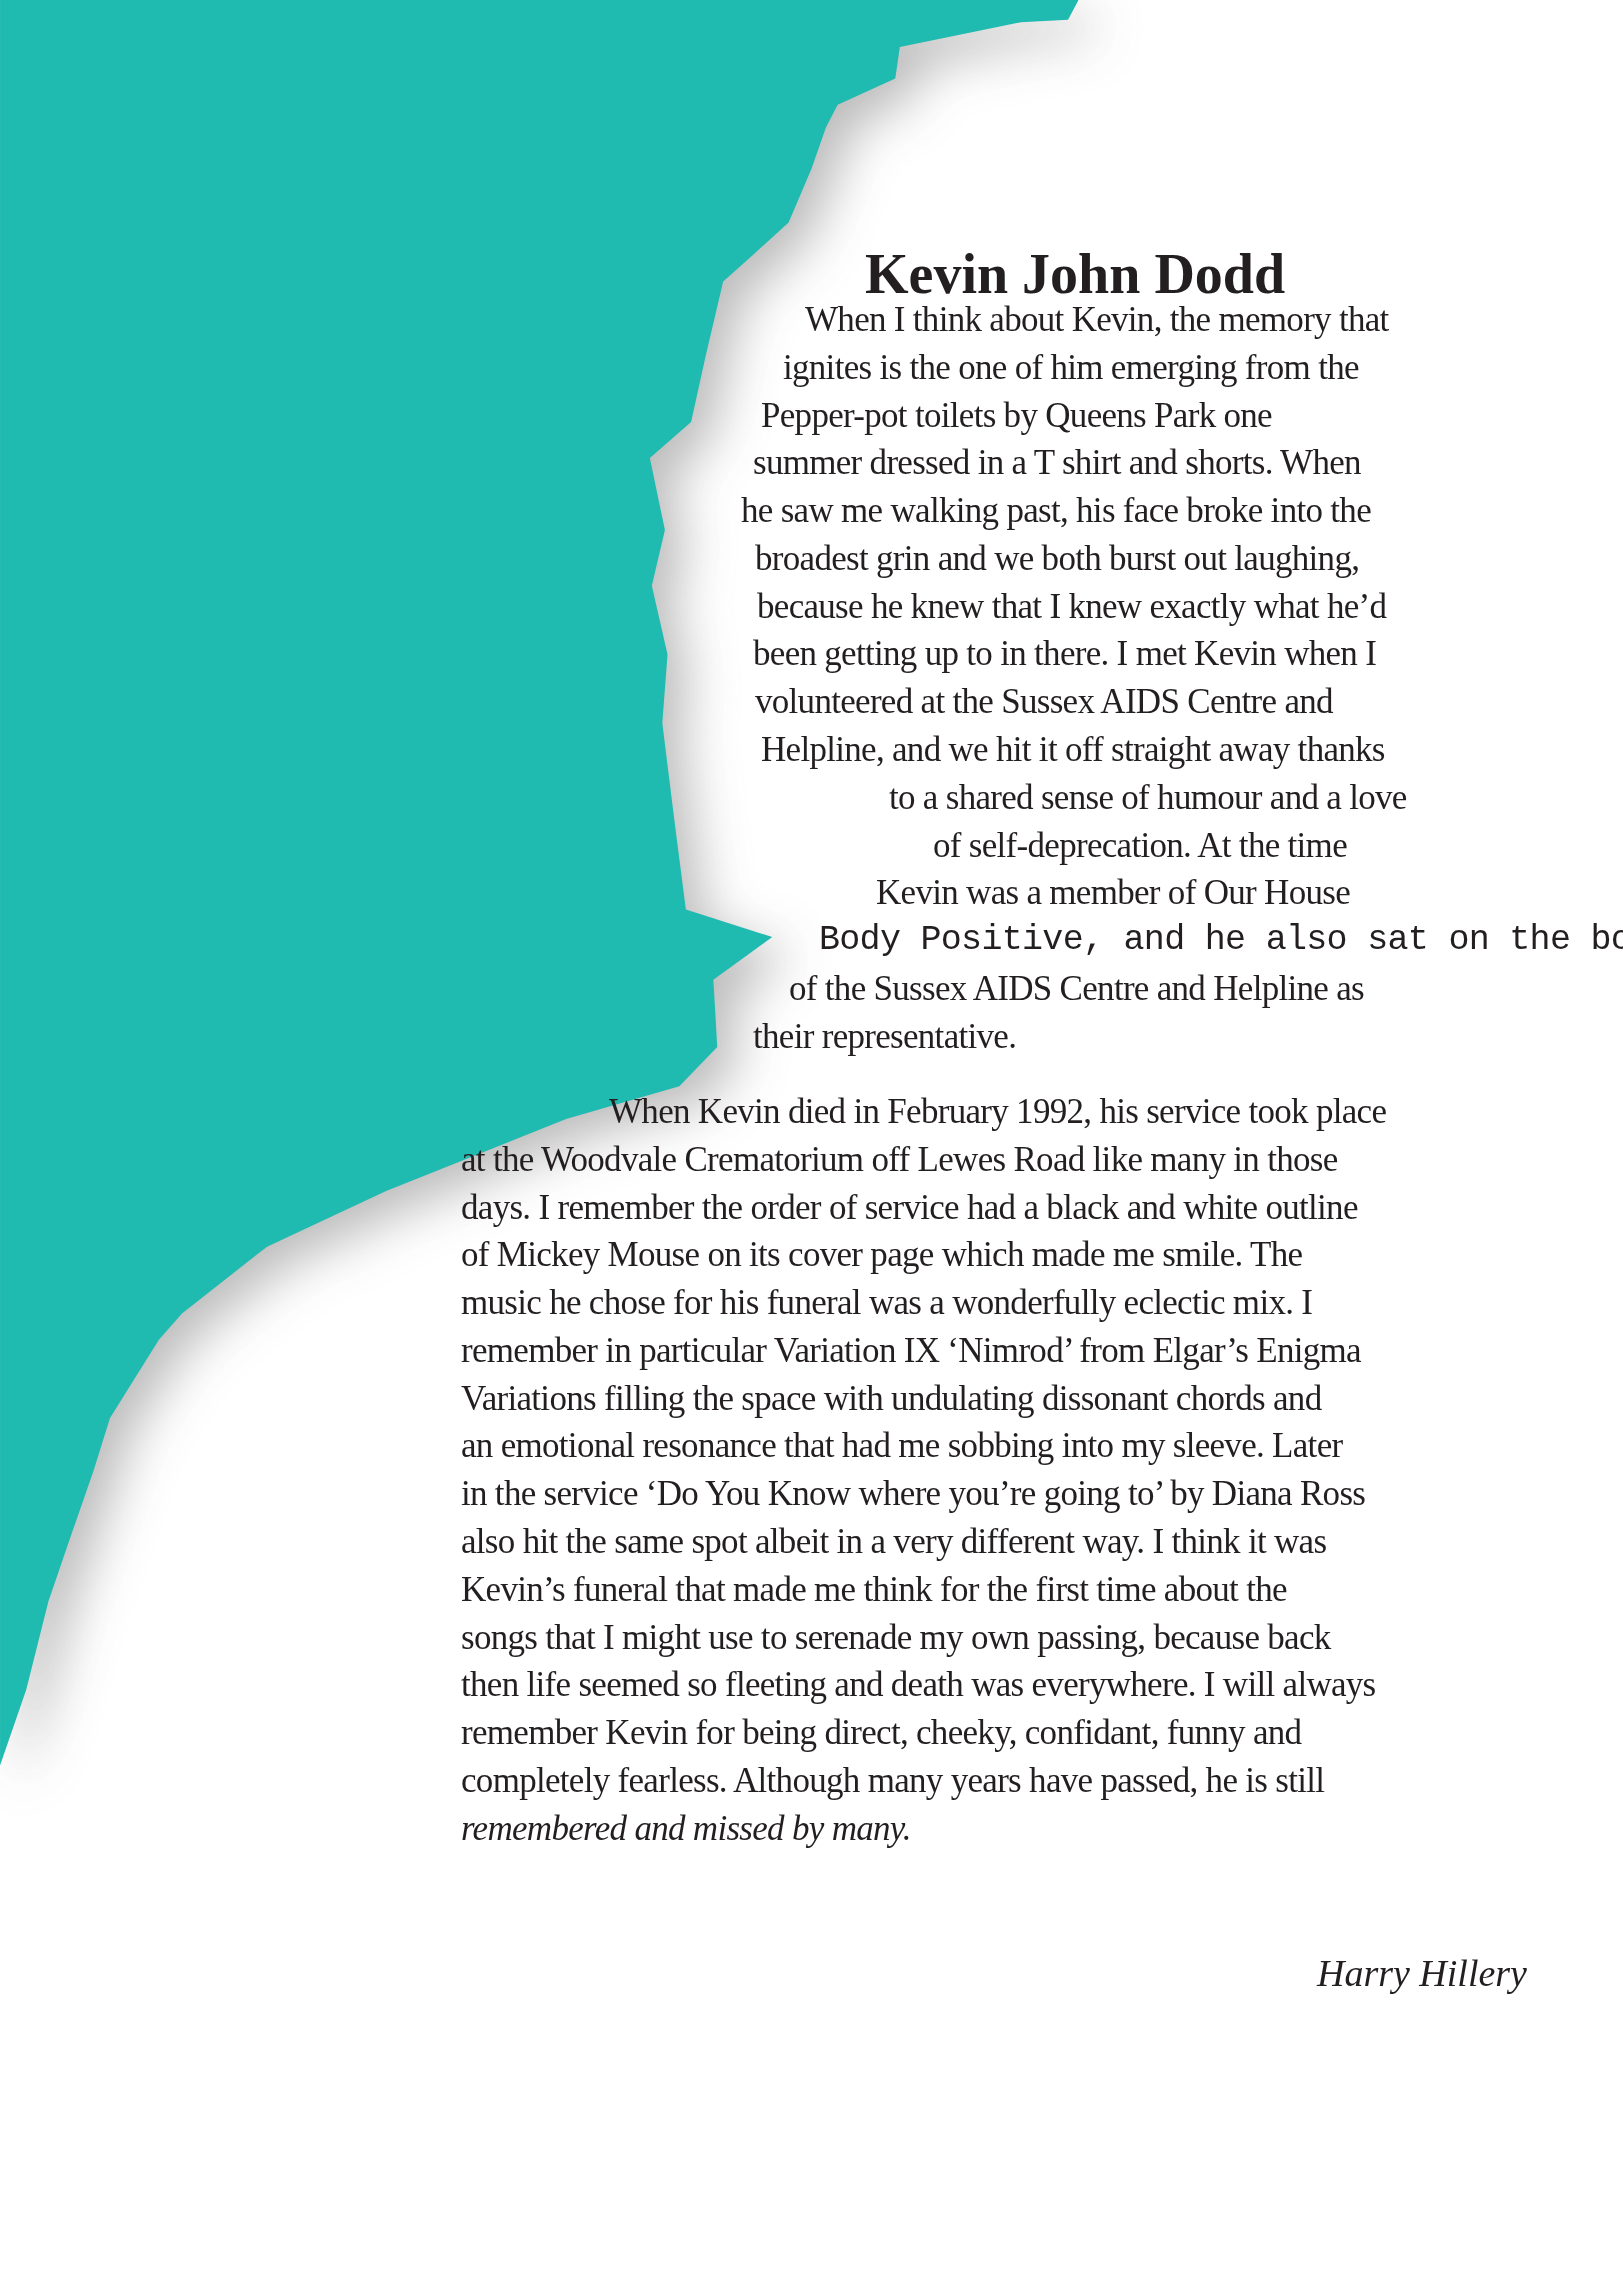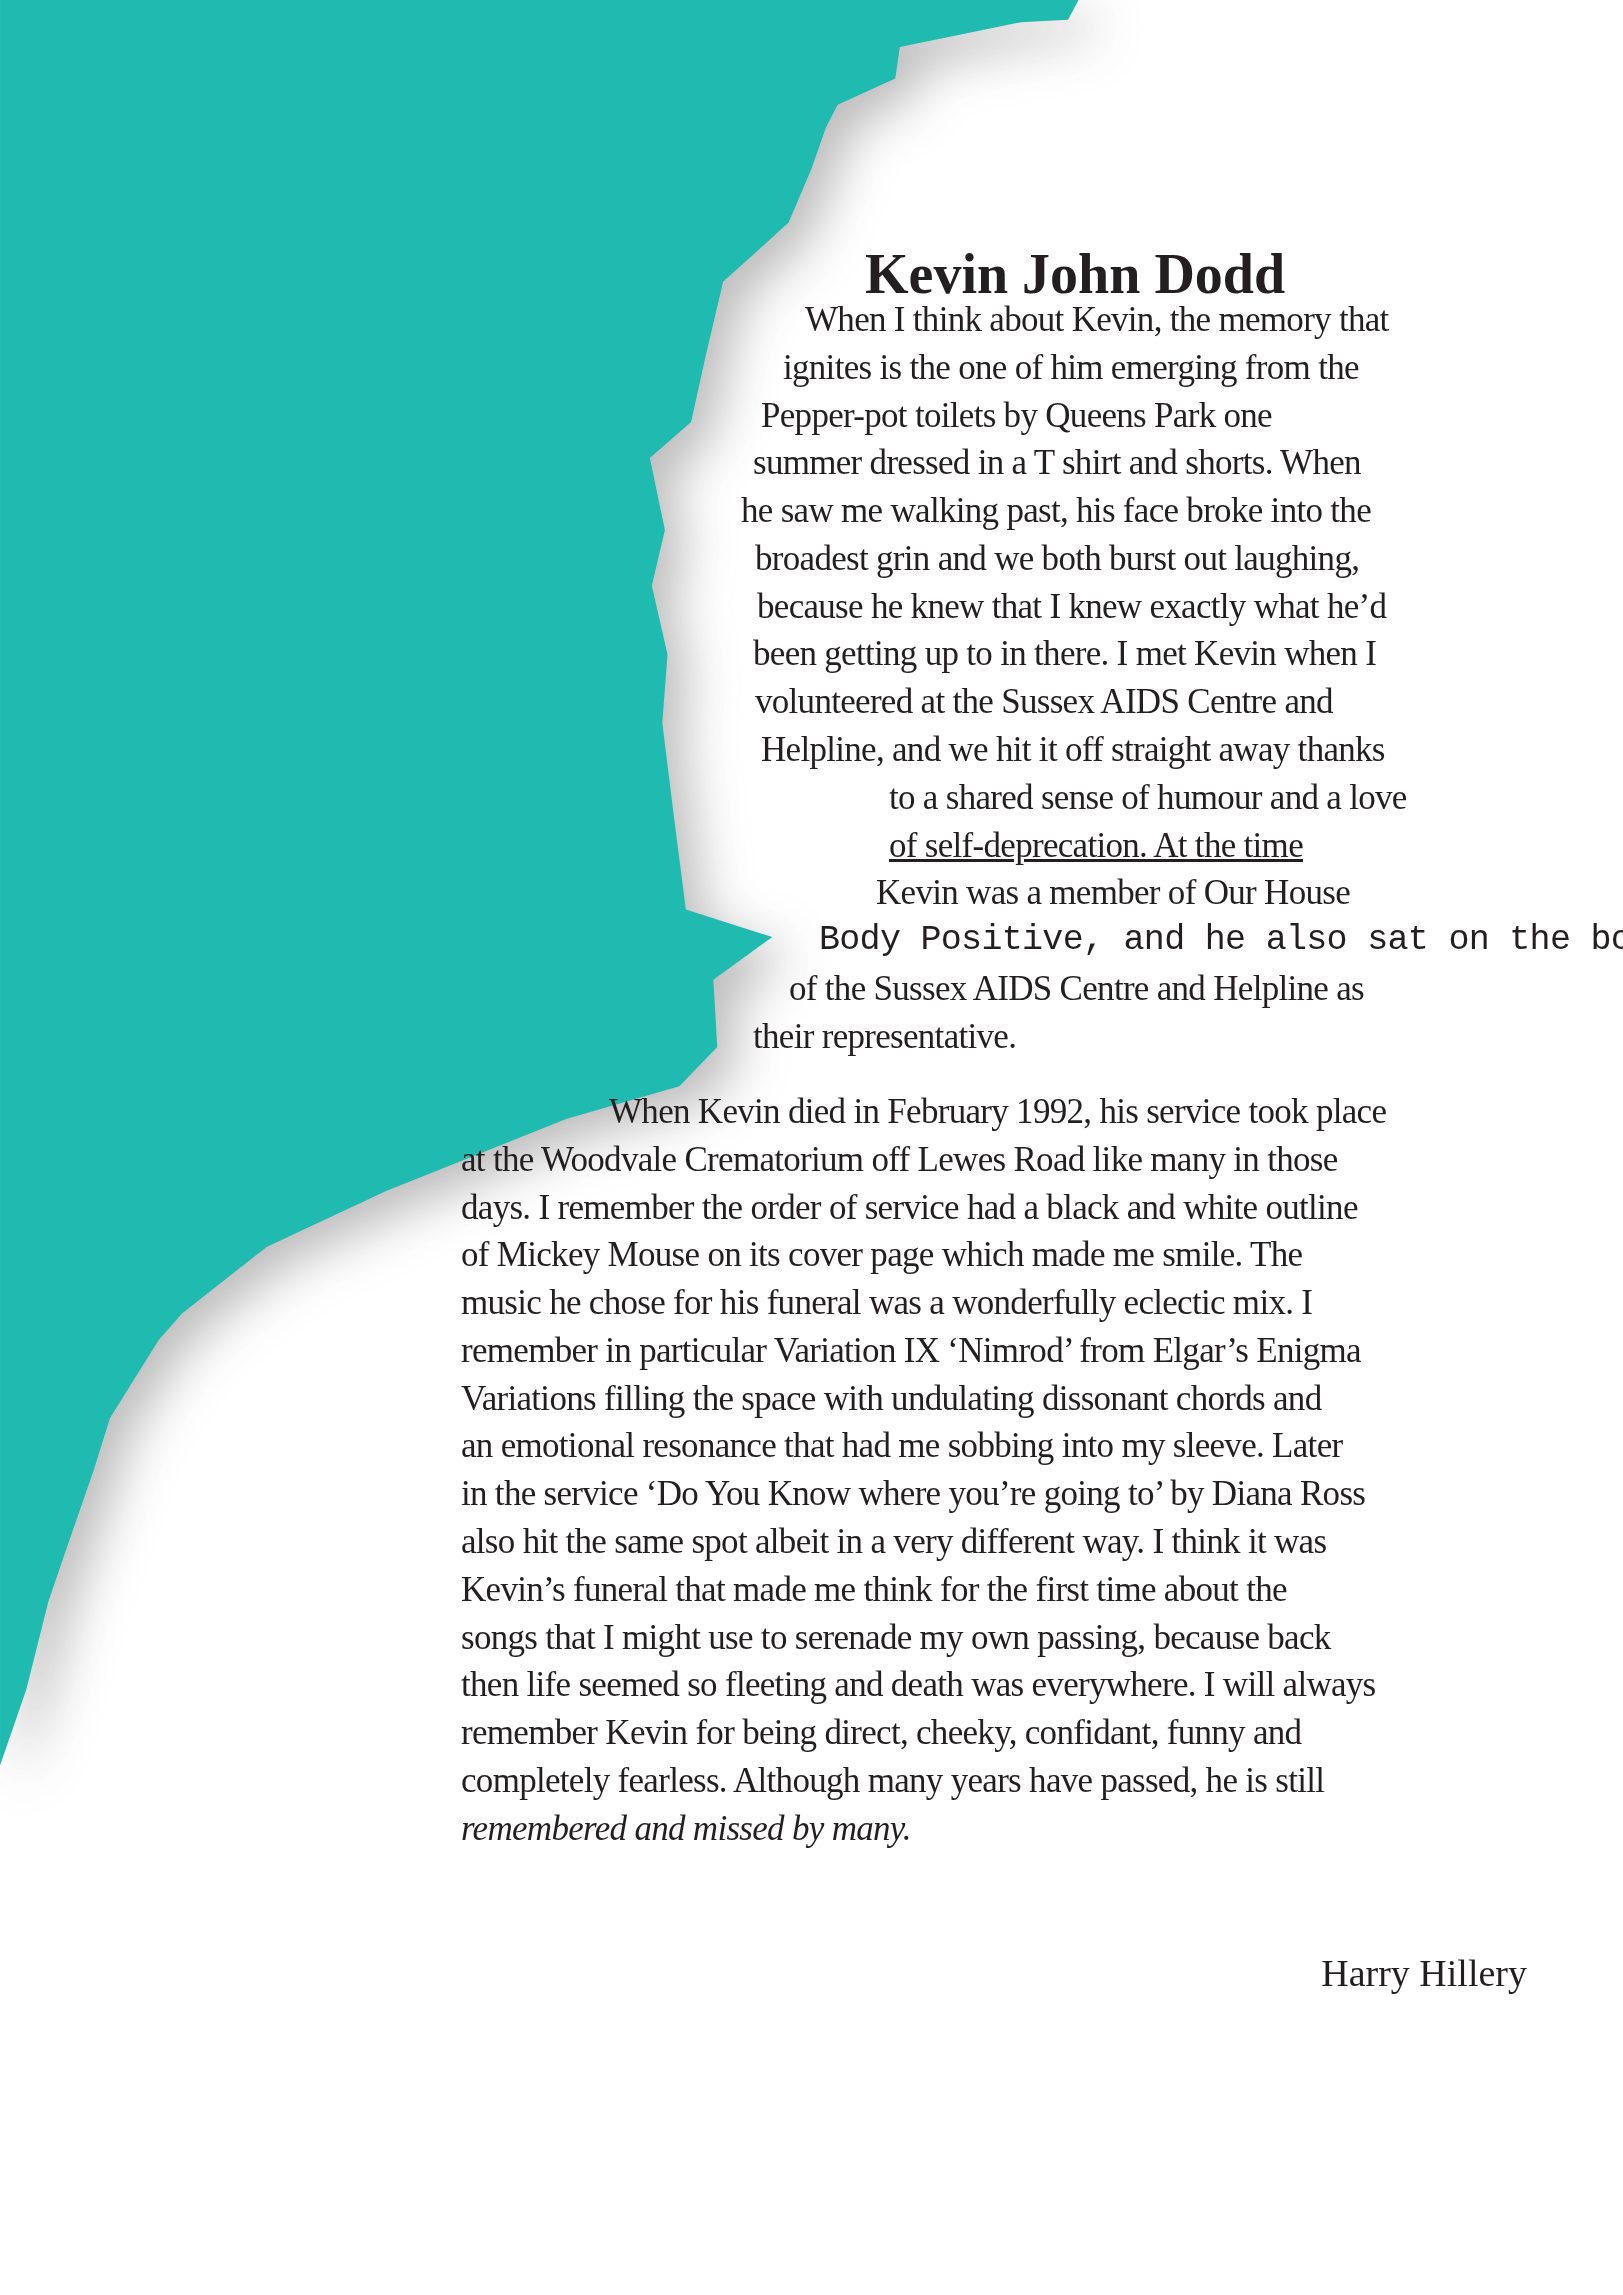--- a/index.html
+++ b/index.html
@@ -47,20 +47,21 @@
     white-space:nowrap;
     font-size:35px;
     line-height:1;
     letter-spacing:-0.02em;
   }
   .signature{
     position:absolute;
     right:120px;
     top:1954px;
     font-size:38px;
+    font-style:italic;
     white-space:nowrap;
     line-height:1;
   }
 </style>
 </head>
 <body>
 
 <div class="page">
 
   <svg class="tear-svg" viewBox="0 0 2480 3507" xmlns="http://www.w3.org/2000/svg" aria-hidden="true">
@@ -80,21 +81,21 @@
       <div class="text-line" style="left: 783px; top: 48px;">ignites is the one of him emerging from the</div>
       <div class="text-line" style="left: 761px; top: 96px;">Pepper-pot toilets by Queens Park one</div>
       <div class="text-line" style="left: 753px; top: 143px;">summer dressed in a T shirt and shorts. When</div>
       <div class="text-line" style="left: 741px; top: 191px;">he saw me walking past, his face broke into the</div>
       <div class="text-line" style="left: 755px; top: 239px;">broadest grin and we both burst out laughing,</div>
       <div class="text-line" style="left: 757px; top: 287px;">because he knew that I knew exactly what he’d</div>
       <div class="text-line" style="left: 753px; top: 334px;">been getting up to in there. I met Kevin when I</div>
       <div class="text-line" style="left: 755px; top: 382px;">volunteered at the Sussex AIDS Centre and</div>
       <div class="text-line" style="left: 761px; top: 430px; text-align: right;">Helpline, and we hit it off straight away thanks</div>
       <div class="text-line" style="left: 889px; top: 478px;">to a shared sense of humour and a love</div>
-      <div class="text-line" style="left: 889px; top: 526px; text-decoration: underline;">of self-deprecation. At the time</div>
+      <div class="text-line" style="left: 933px; top: 526px;">of self-deprecation. At the time</div>
       <div class="text-line" style="left: 876px; top: 573px;">Kevin was a member of Our House</div>
       <div class="text-line" style="left: 819px; top: 621px; font-family: Liberation Mono, monospace;">Body Positive, and he also sat on the board</div>
       <div class="text-line" style="left: 789px; top: 669px;">of the Sussex AIDS Centre and Helpline as</div>
       <div class="text-line" style="left: 753px; top: 717px;">their representative.</div>
     </div>
 
   <div class="para para-2">
   <div class="text-line" style="left: 609px; top: 0px;">When Kevin died in February 1992, his service took place</div>
       <div class="text-line" style="left: 461px; top: 48px;">at the Woodvale Crematorium off Lewes Road like many in those</div>
       <div class="text-line" style="left: 461px; top: 96px;">days. I remember the order of service had a black and white outline</div>

